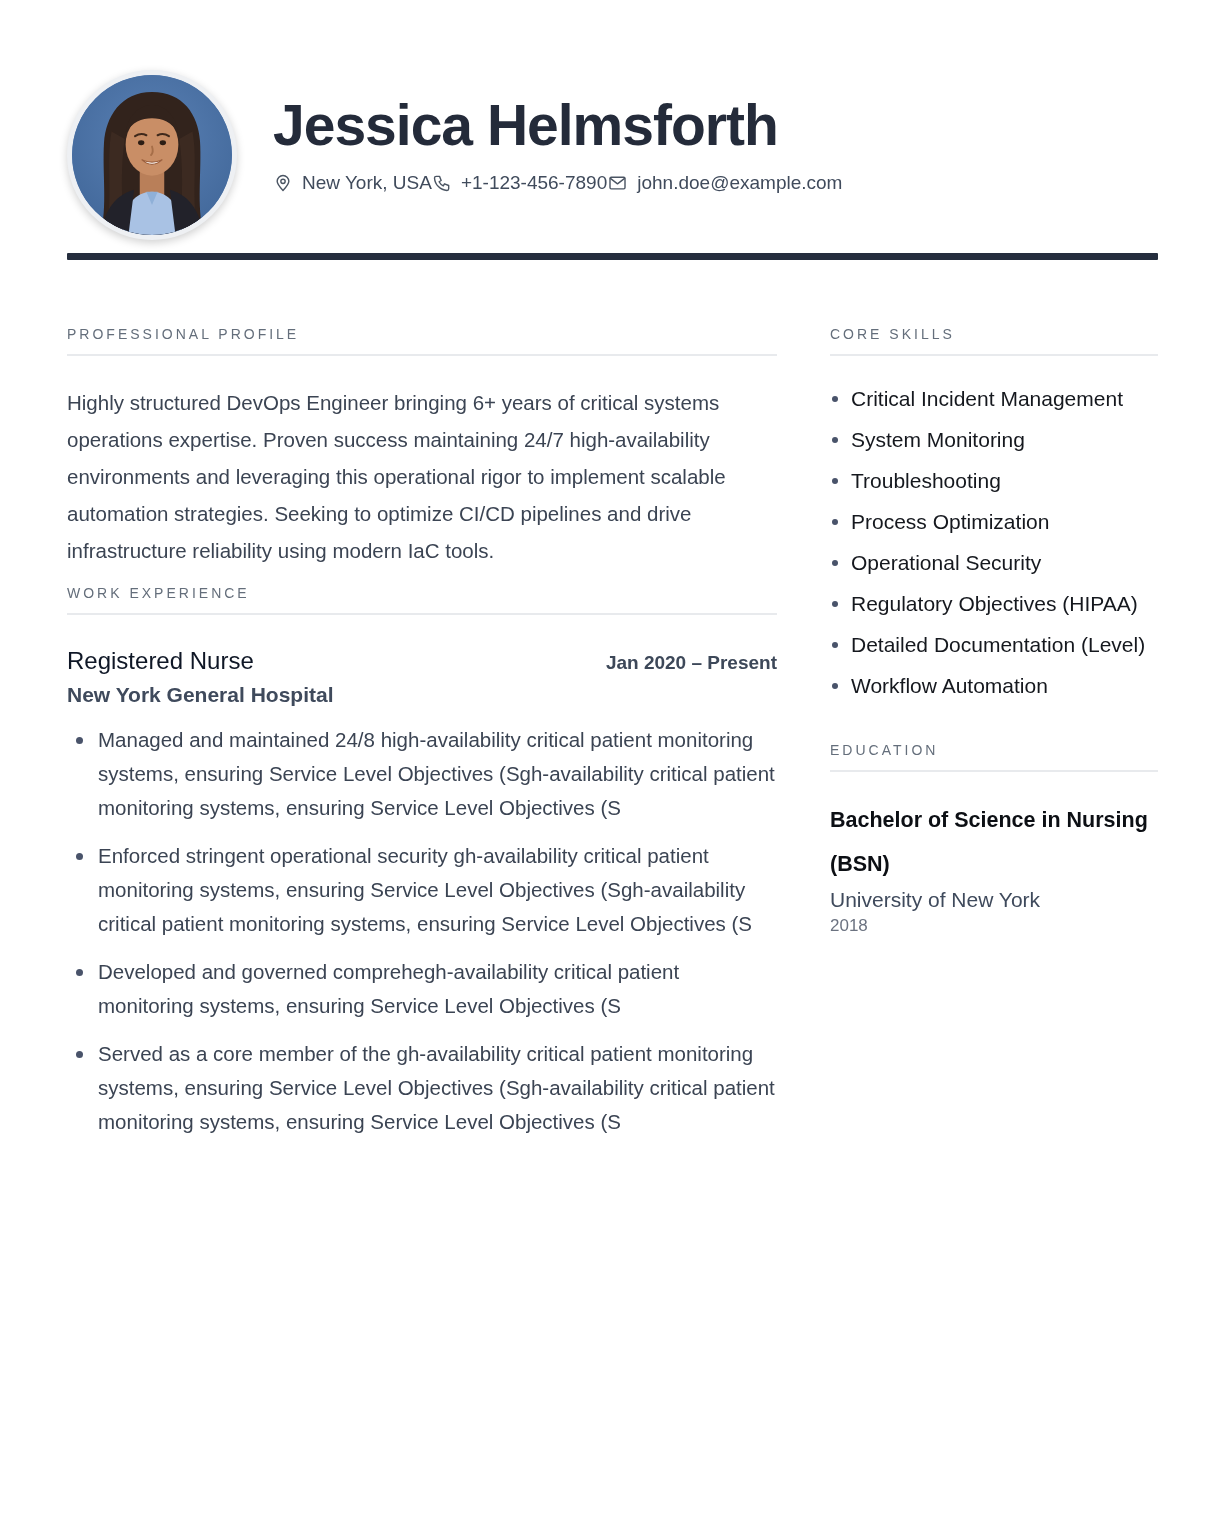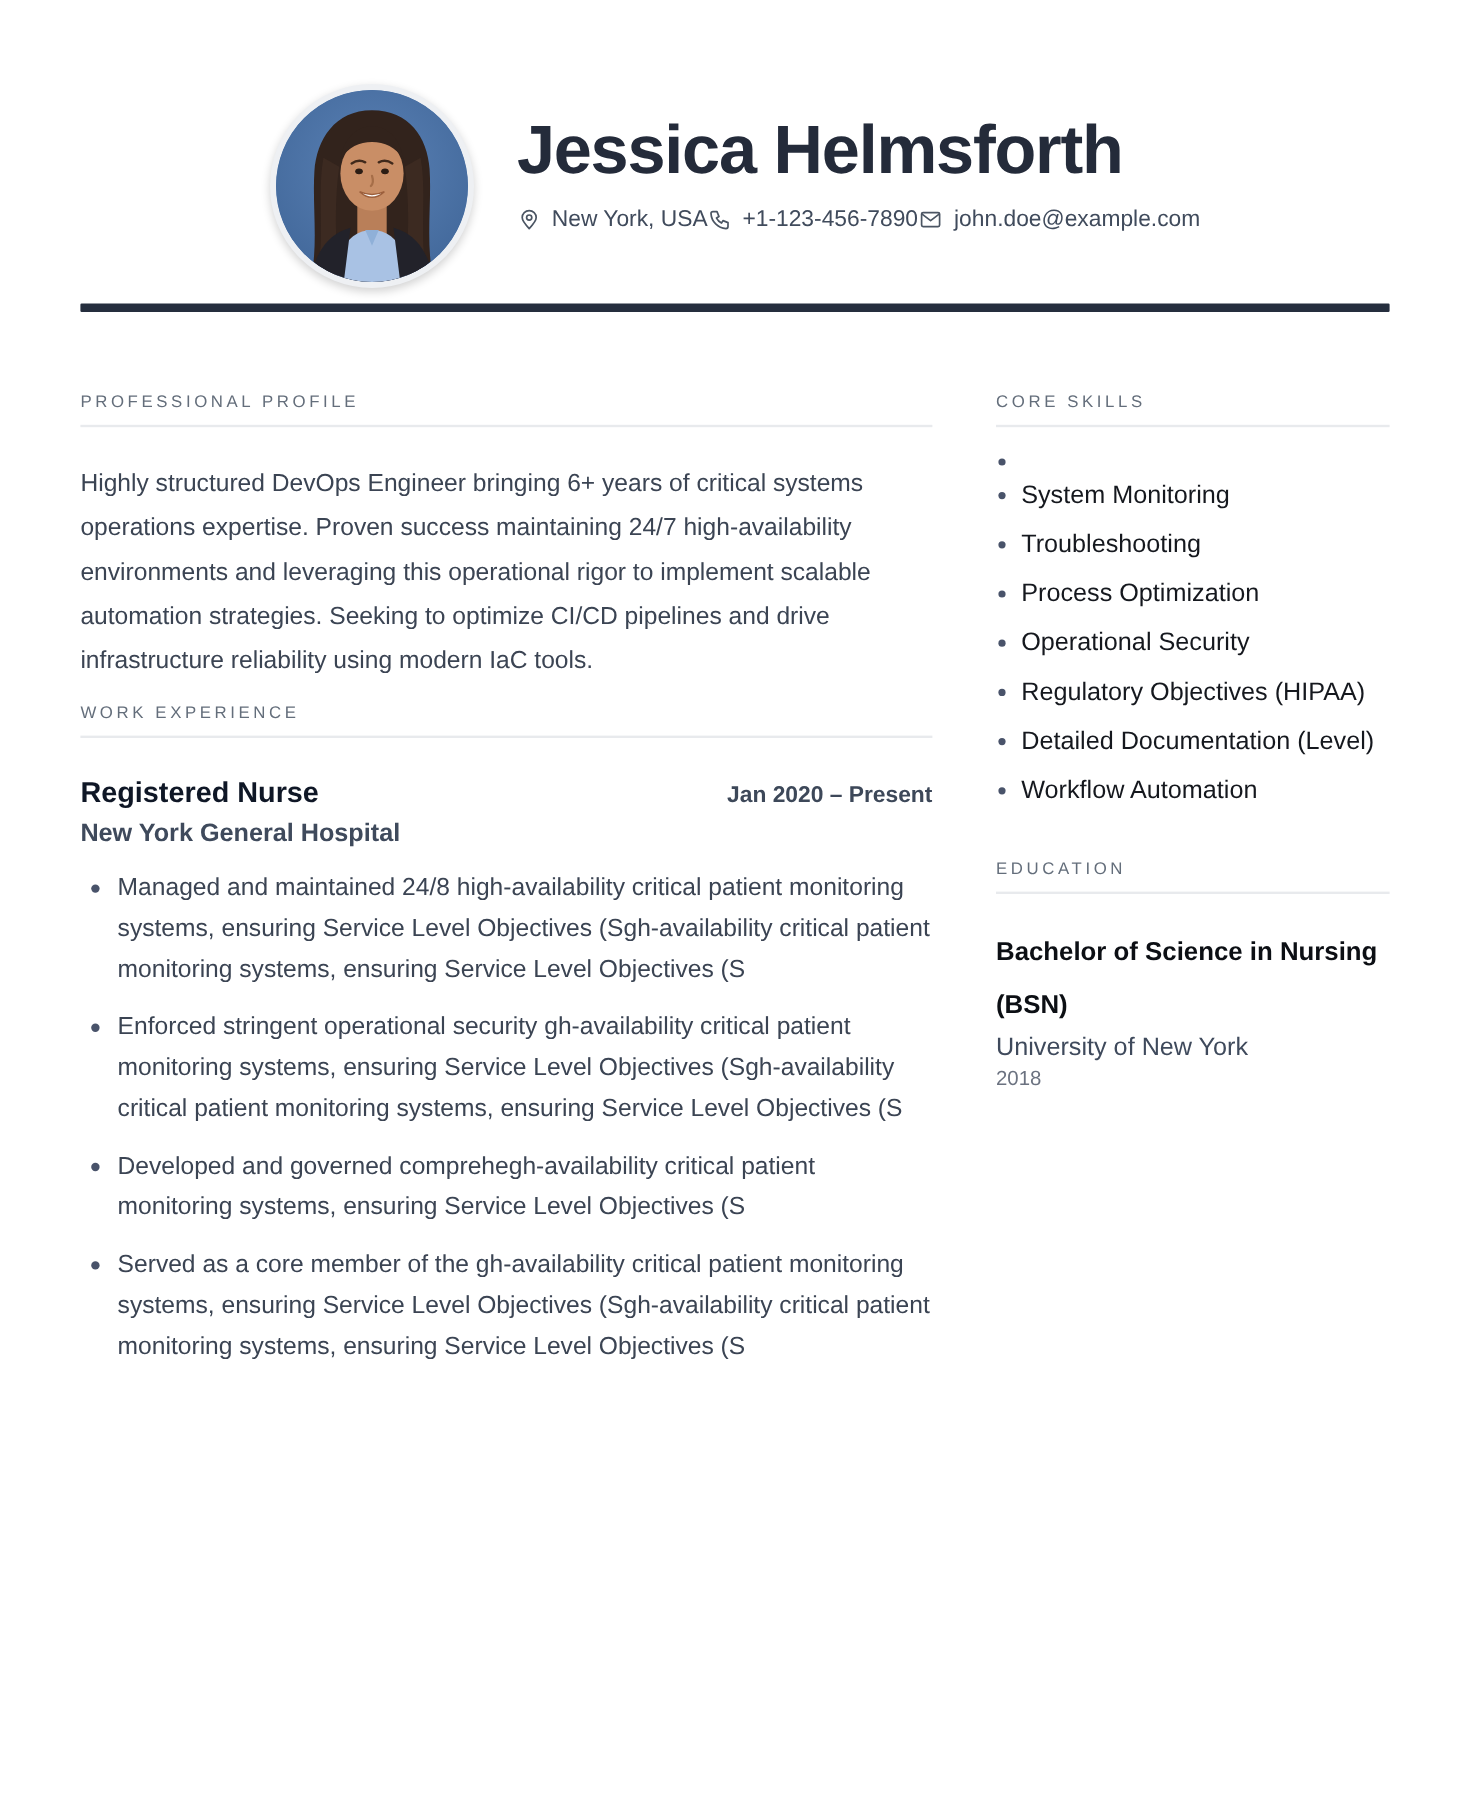--- a/index.html
+++ b/index.html
@@ -17,21 +17,20 @@
     padding: 0 74px 0 67px;
     overflow: hidden;
   }
 
   
   .header {
     display: flex;
     align-items: flex-start;
     gap: 36px;
     padding-top: 70px;
-    justify-content: center;
   }
   .avatar-wrap {
     width: 170px;
     height: 170px;
     border-radius: 50%;
     border: 5px solid #eef0f3;
     box-shadow: 0 3px 8px rgba(0,0,0,0.18);
     overflow: hidden;
     flex: 0 0 auto;
     background: #4a72a8;
@@ -94,21 +93,21 @@
   
   .section-work { margin-top: 16px; }
   .job-header {
     display: flex;
     justify-content: space-between;
     align-items: baseline;
     margin-top: 32px;
   }
   .job-role {
     font-size: 24px;
-    font-weight: 700;
+    font-weight: 400;
     color: #0f1726;
   }
   .job-dates {
     font-size: 19px;
     font-weight: 700;
     color: #3d4859;
   }
   .job-company {
     margin-top: 8px;
     font-size: 21px;
@@ -291,20 +290,21 @@
     </div>
 
     <div class="col-right">
 
       <div class="section-skills">
         <div class="section-title">CORE SKILLS</div>
         <div class="section-rule"></div>
         <ul class="skill-list">
           <li>
               <span class="skill-dot"></span>
+              <span>Critical Incident Management</span>
             </li>
           <li>
               <span class="skill-dot"></span>
               <span>System Monitoring</span>
             </li>
           <li>
               <span class="skill-dot"></span>
               <span>Troubleshooting</span>
             </li>
           <li>

